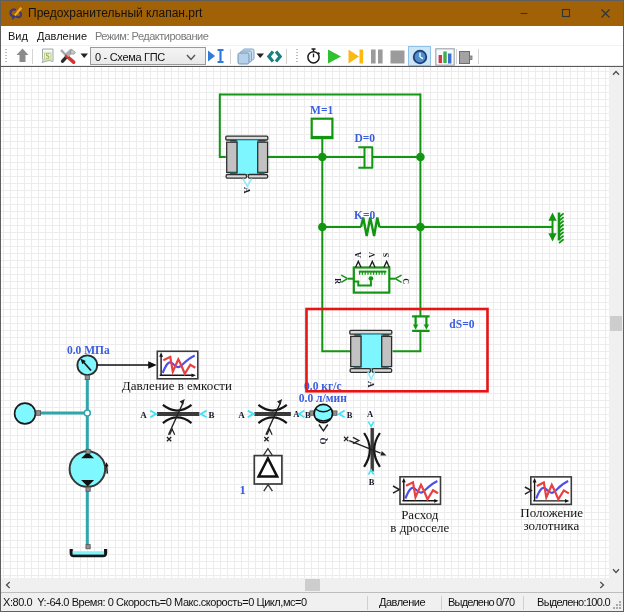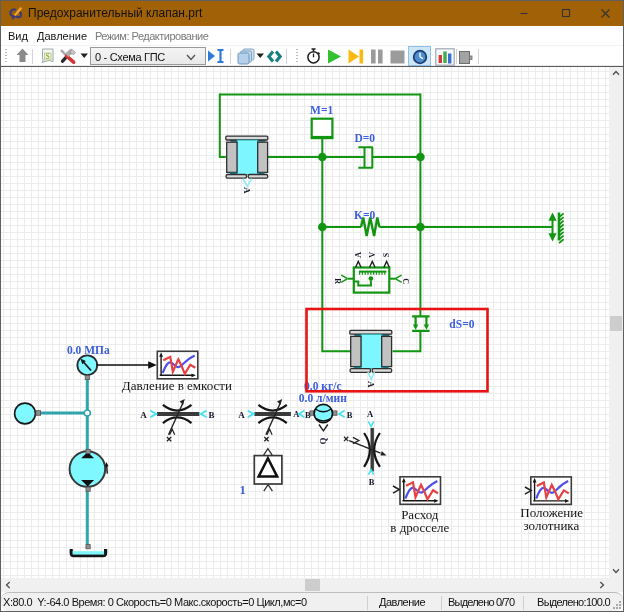--- a/index.html
+++ b/index.html
@@ -13,21 +13,21 @@
   #toolbar{position:absolute;left:1px;top:45px;width:622px;height:21px;background:#fff;border-top:1px solid #f2f2f2;border-bottom:1px solid #ececec;box-sizing:border-box;}
   .tsep{position:absolute;top:3px;width:1px;height:15px;background:#d4d4d4;}
   .grip{position:absolute;top:3px;width:2px;height:15px;background-image:repeating-linear-gradient(to bottom,#bdbdbd 0 1px,transparent 1px 3px);}
   #canvas{position:absolute;left:1px;top:67px;width:608px;height:511px;background:
      linear-gradient(to right,#ececec 1px,transparent 1px),
      linear-gradient(to bottom,#ececec 1px,transparent 1px);
      background-size:7px 7px;background-position:2px 4px;overflow:hidden;}
   #vsb{position:absolute;left:609px;top:67px;width:14px;height:511px;background:#f0f0f0;}
   #hsb{position:absolute;left:1px;top:578px;width:608px;height:14px;background:#f0f0f0;}
   #sbcorner{position:absolute;left:609px;top:578px;width:14px;height:14px;background:#f0f0f0;}
-  #statusbar{position:absolute;left:1px;top:592px;width:622px;height:19px;background:#f0f0f0;border-top:1px solid #bdbdbd;box-sizing:border-box;font-size:11px;color:#111;border-radius:8px;}
+  #statusbar{position:absolute;left:1px;top:592px;width:622px;height:19px;background:#f0f0f0;border-top:1px solid #bdbdbd;box-sizing:border-box;font-size:11px;color:#111;}
   .ssep{position:absolute;top:3px;width:1px;height:14px;background:#cfcfcf;}
   .sbthumb{position:absolute;background:#cdcdcd;}
 </style>
 </head>
 <body>
 <div id="frame"></div>
 
 <div id="titlebar">
   <svg class="abs" style="left:8px;top:5px" width="15" height="15" viewBox="0 0 15 15">
     <path d="M6.8 4.2 A3.4 3.4 0 1 0 6.8 9.8" fill="none" stroke="#3a3a78" stroke-width="2.2"></path>

